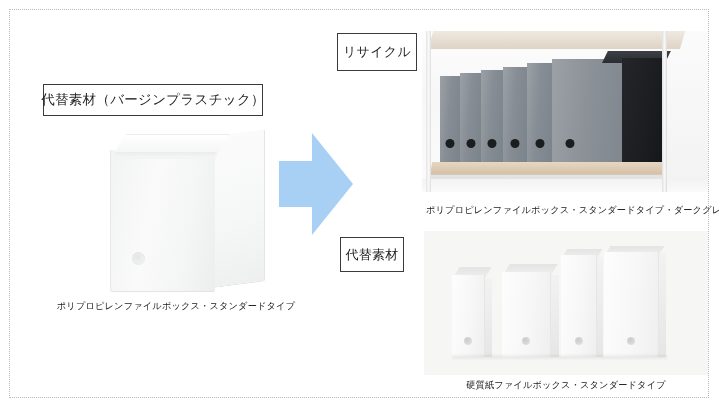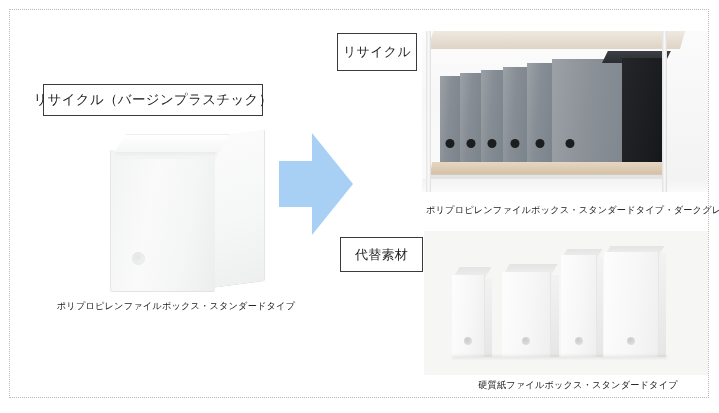--- a/index.html
+++ b/index.html
@@ -53,36 +53,36 @@
     width: 220px; height: 32px;
     font-size: 13.5px;
   }
   #box-recycle {
     left: 337px; top: 33px;
     width: 80px;  height: 38px;
     font-size: 13px;
   }
   #box-alt {
     left: 340px; top: 237px;
-    width: 83px;  height: 35px;
+    width: 64px;  height: 35px;
     font-size: 13px;
   }
 
   
   .caption {
     position: absolute;
     color: #1a1a1a;
     font-size: 9.2px;
     letter-spacing: 0.15px;
     white-space: nowrap;
     text-align: center;
   }
   #cap-legacy  { left: 51px;  top: 300px; width: 250px; }
   #cap-recycle { left: 422px; top: 204px; width: 286px; text-align: left; padding-left: 4px; box-sizing: border-box;}
-  #cap-alt     { left: 436px; top: 379px; width: 284px; }
+  #cap-alt     { left: 424px; top: 379px; width: 284px; }
 
   
   #product-left {
     position: absolute;
     left: 96px;  top: 126px;
     width: 176px; height: 172px;
   }
   .pp-body {
     position: absolute;
     left: 14px; top: 24px;
@@ -225,21 +225,21 @@
     filter: blur(1px);
   }
 </style>
 </head>
 <body>
 
 <div id="slide">
 
   <div class="frame"></div>
 
-  <div class="label-box" id="box-legacy">リサイクル（バージンプラスチック）</div>
+  <div class="label-box" id="box-legacy">代替素材（バージンプラスチック）</div>
 
   <div id="product-left">
     <div class="pp-side"></div>
     <div class="pp-body"></div>
     <div class="pp-top"></div>
     <div class="pp-lip"></div>
     <div class="pp-hole"></div>
   </div>
 
   <div class="caption" id="cap-legacy">ポリプロピレンファイルボックス・スタンダードタイプ</div>

